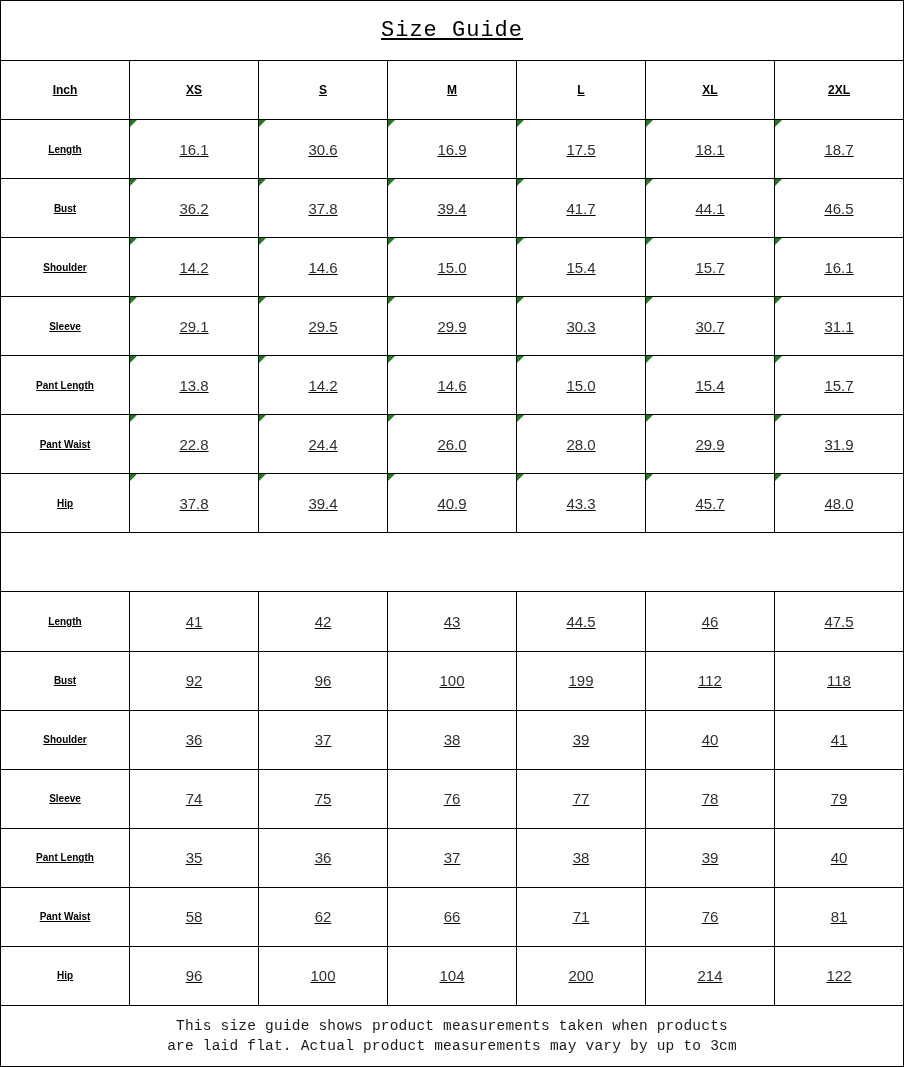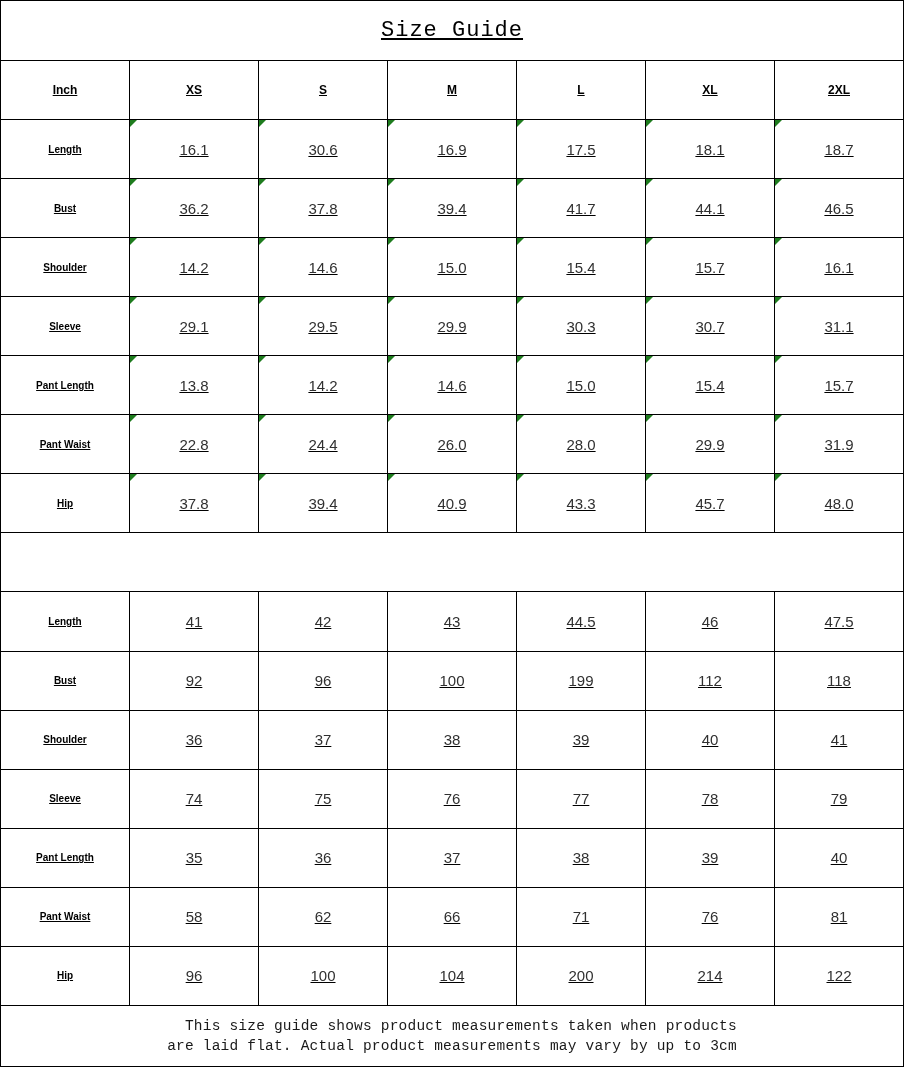--- a/index.html
+++ b/index.html
@@ -75,21 +75,21 @@
 
   td.spacer-cell { background: #ffffff; }
 
   td.footer-cell {
     font-family: "Liberation Mono", "DejaVu Sans Mono", monospace;
     font-size: 14.5px;
     color: #1a1a1a;
   }
   .footer-inner {
     display: inline-block;
-    text-align: right;
+    text-align: center;
     line-height: 20px;
     letter-spacing: 0.2px;
   }
 </style>
 </head>
 <body>
 
 <div class="sheet">
   <table class="size-guide">
     <colgroup>

